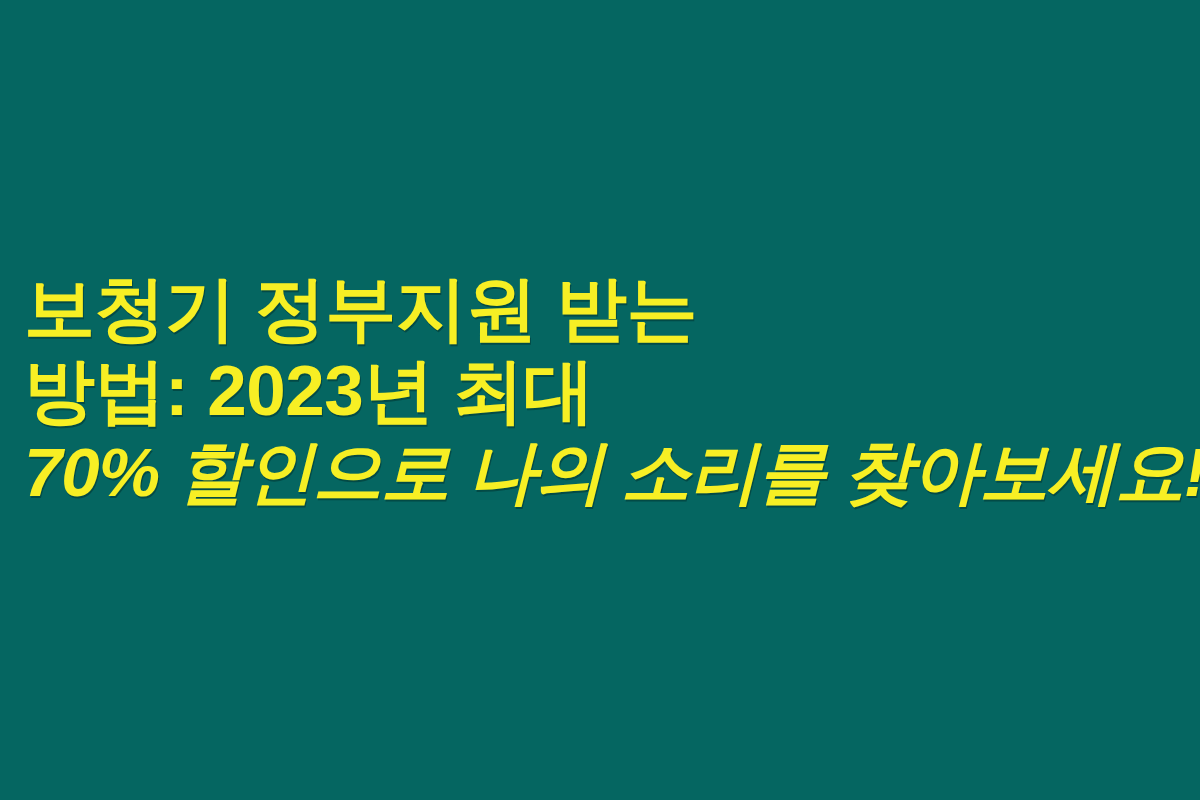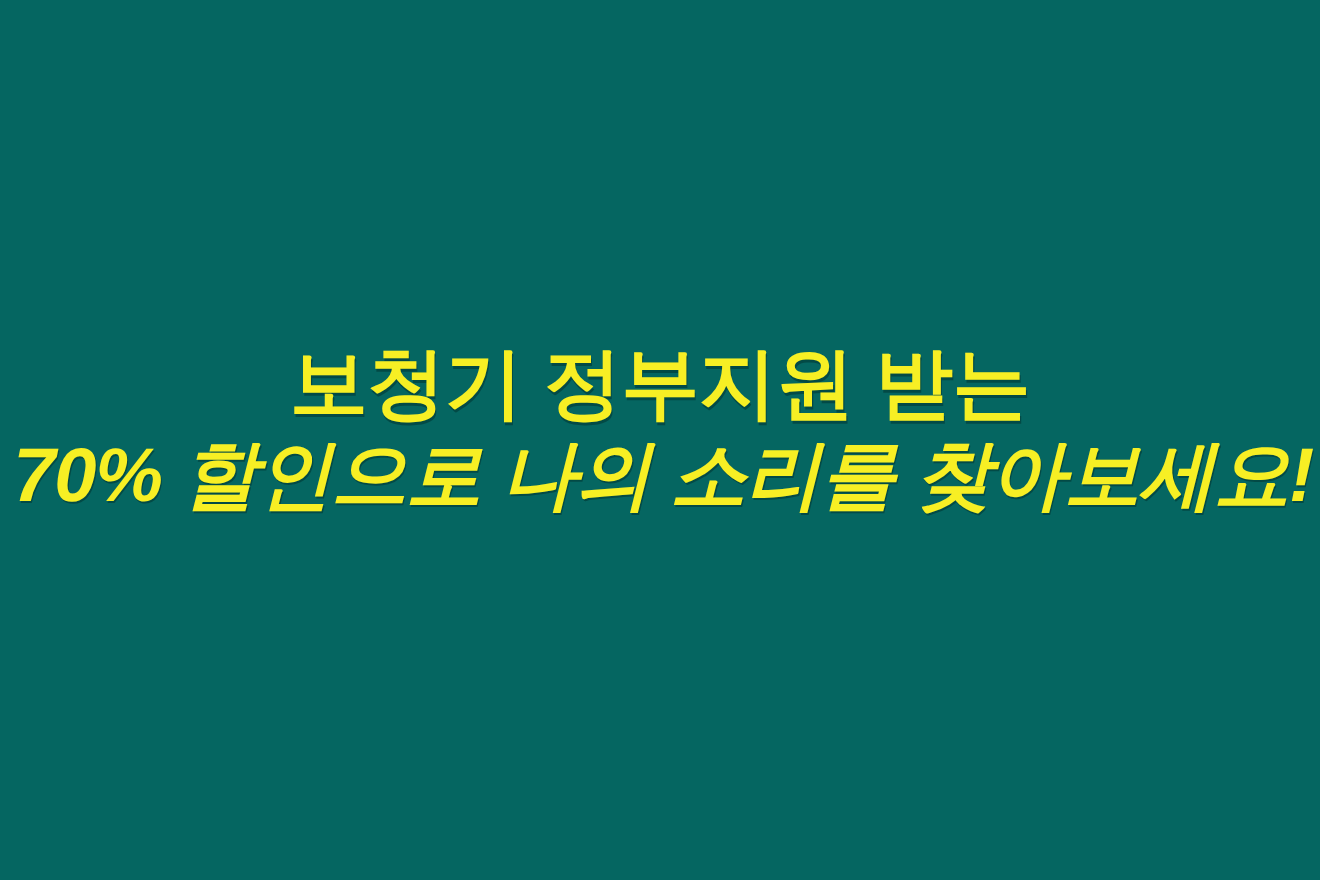--- a/index.html
+++ b/index.html
@@ -21,23 +21,23 @@
     height: 800px;
     background: #056661;
     display: flex;
     align-items: center;
     justify-content: center;
     box-sizing: border-box;
   }
 
   .headline-block {
     width: 100%;
-    padding: 0 12px;
+    padding: 0 24px;
     box-sizing: border-box;
-    text-align: center;
+    text-align: left;
     transform: translateY(-9px);
   }
 
   .headline-line {
     display: block;
     color: #F7EF24;
     font-family: "Liberation Sans", "DejaVu Sans", sans-serif;
     font-weight: 700;
     font-size: 71px;
     line-height: 82px;
@@ -52,16 +52,17 @@
     font-style: italic;
   }
 </style>
 </head>
 <body>
 
 <div class="poster">
 
   <div class="headline-block">
     <span class="headline-line line-1">보청기 정부지원 받는</span>
+    <span class="headline-line line-2">방법: 2023년 최대</span>
     <span class="headline-line line-3">70% 할인으로 나의 소리를 찾아보세요!</span>
   </div>
 
 </div>
 
 </body></html>

